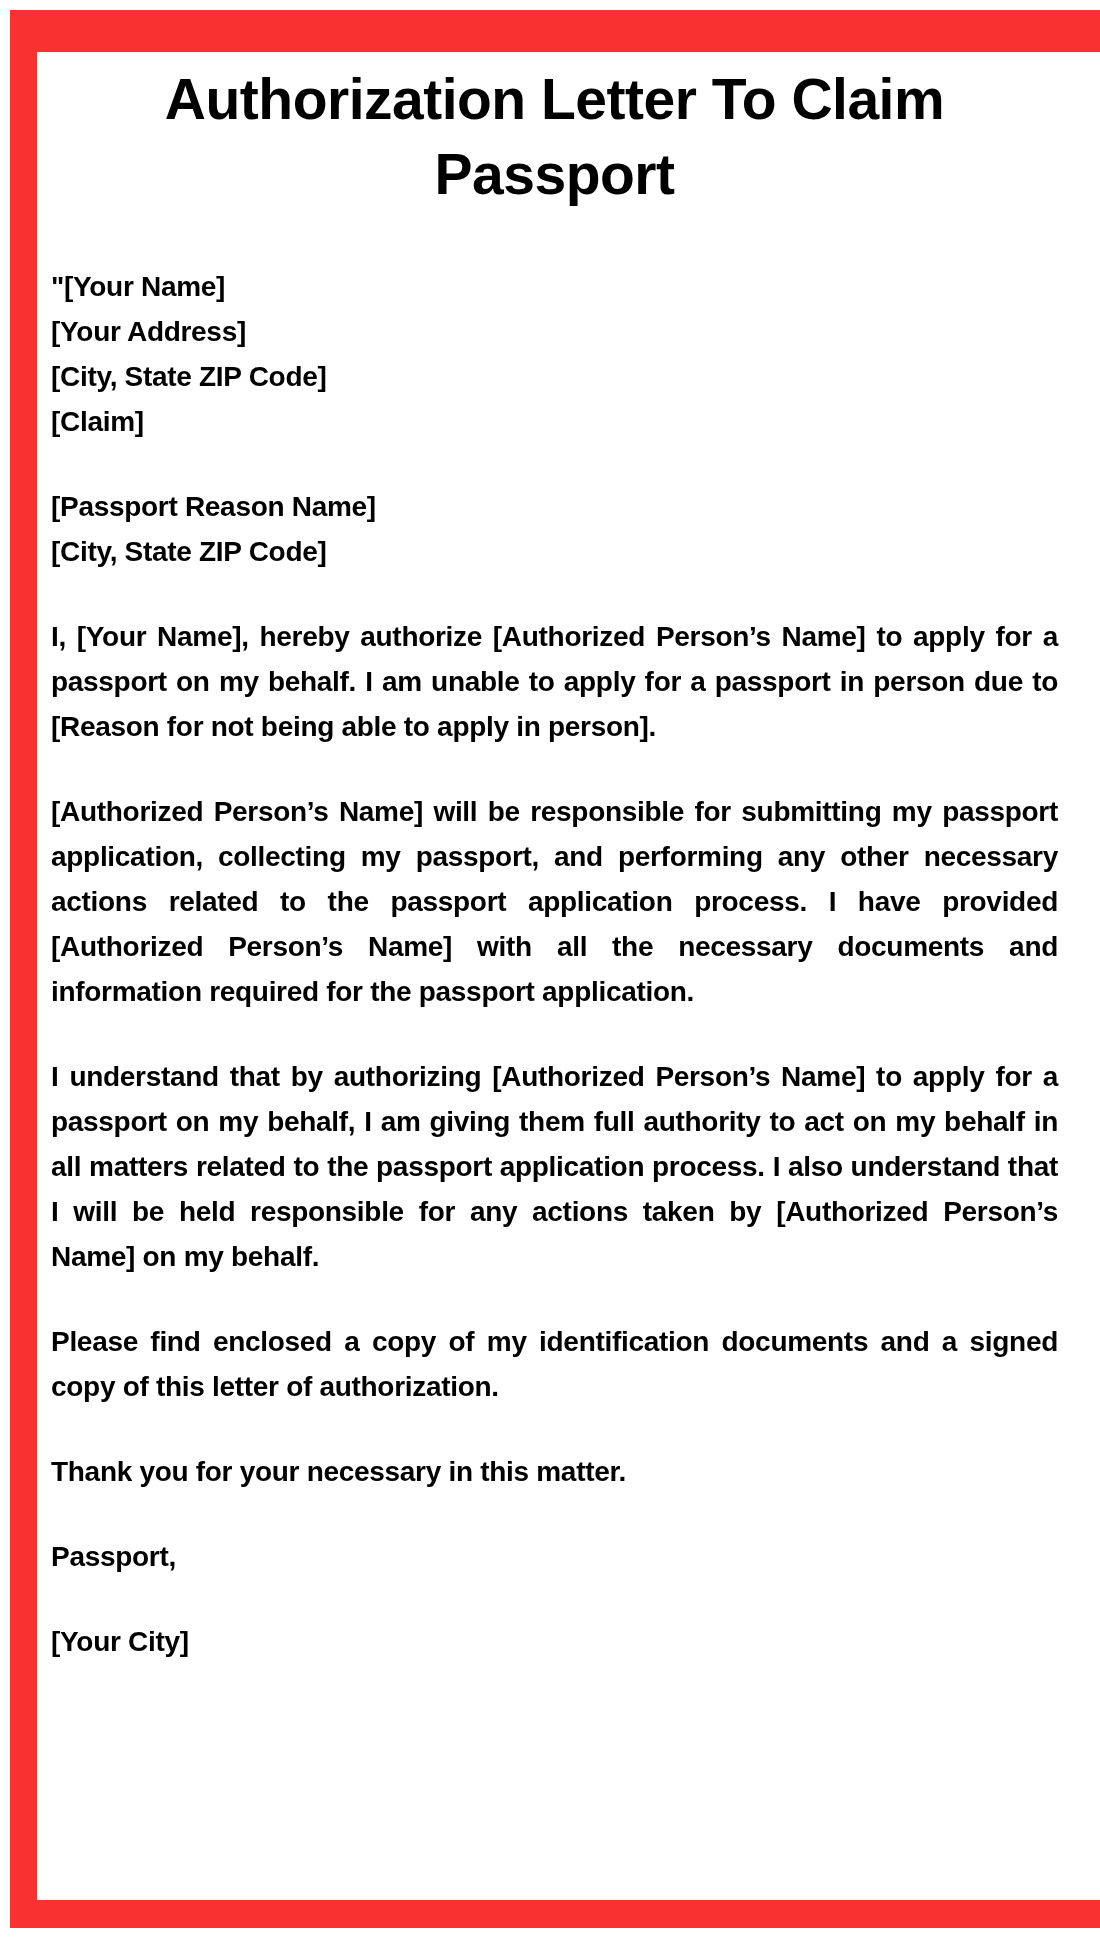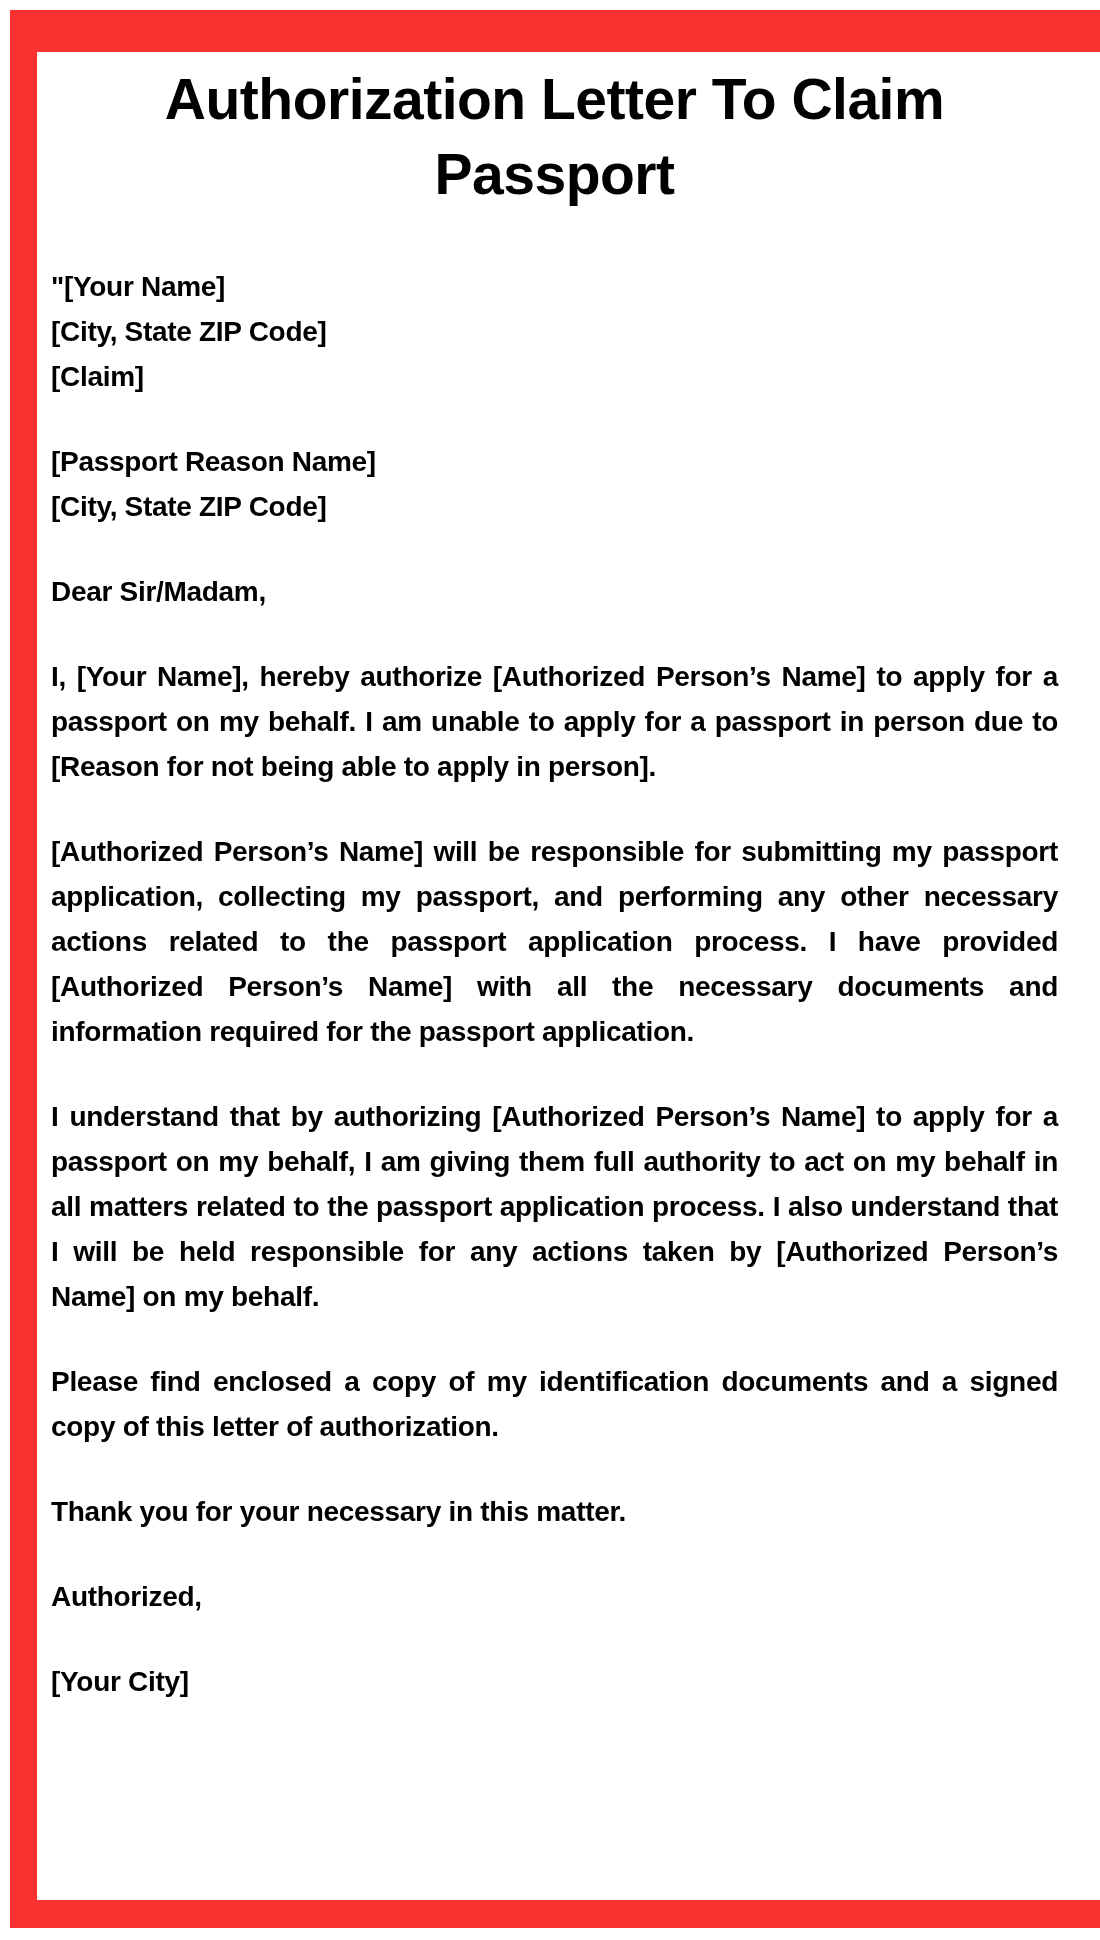--- a/index.html
+++ b/index.html
@@ -68,34 +68,34 @@
 <body>
 
 <div class="frame"></div>
 
 <div class="content">
 
   <h1 class="title">Authorization Letter To Claim Passport</h1>
 
   <div class="block">
     <div class="line">"[Your Name]</div>
+    <div class="line">[Your Address]</div>
     <div class="line">[City, State ZIP Code]</div>
     <div class="line">[Claim]</div>
   </div>
 
   <div class="block">
     <div class="line">[Passport Reason Name]</div>
     <div class="line">[City, State ZIP Code]</div>
   </div>
 
-  <div class="single">Dear Sir/Madam,</div>
 
   <p class="para">I, [Your Name], hereby authorize [Authorized Person’s Name] to apply for a passport on my behalf. I am unable to apply for a passport in person due to [Reason for not being able to apply in person].</p>
   <p class="para">[Authorized Person’s Name] will be responsible for submitting my passport application, collecting my passport, and performing any other necessary actions related to the passport application process. I have provided [Authorized Person’s Name] with all the necessary documents and information required for the passport application.</p>
   <p class="para">I understand that by authorizing [Authorized Person’s Name] to apply for a passport on my behalf, I am giving them full authority to act on my behalf in all matters related to the passport application process. I also understand that I will be held responsible for any actions taken by [Authorized Person’s Name] on my behalf.</p>
   <p class="para">Please find enclosed a copy of my identification documents and a signed copy of this letter of authorization.</p>
   <p class="para">Thank you for your necessary in this matter.</p>
 
-  <div class="single">Authorized,</div>
+  <div class="single">Passport,</div>
 
   <div class="single">[Your City]</div>
 
 </div>
 
 </body></html>

